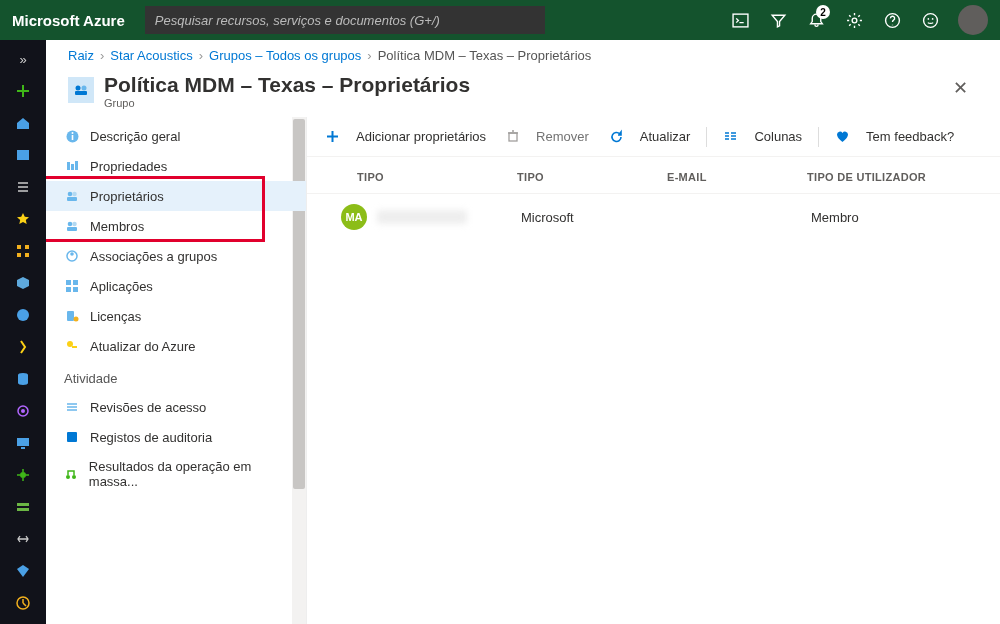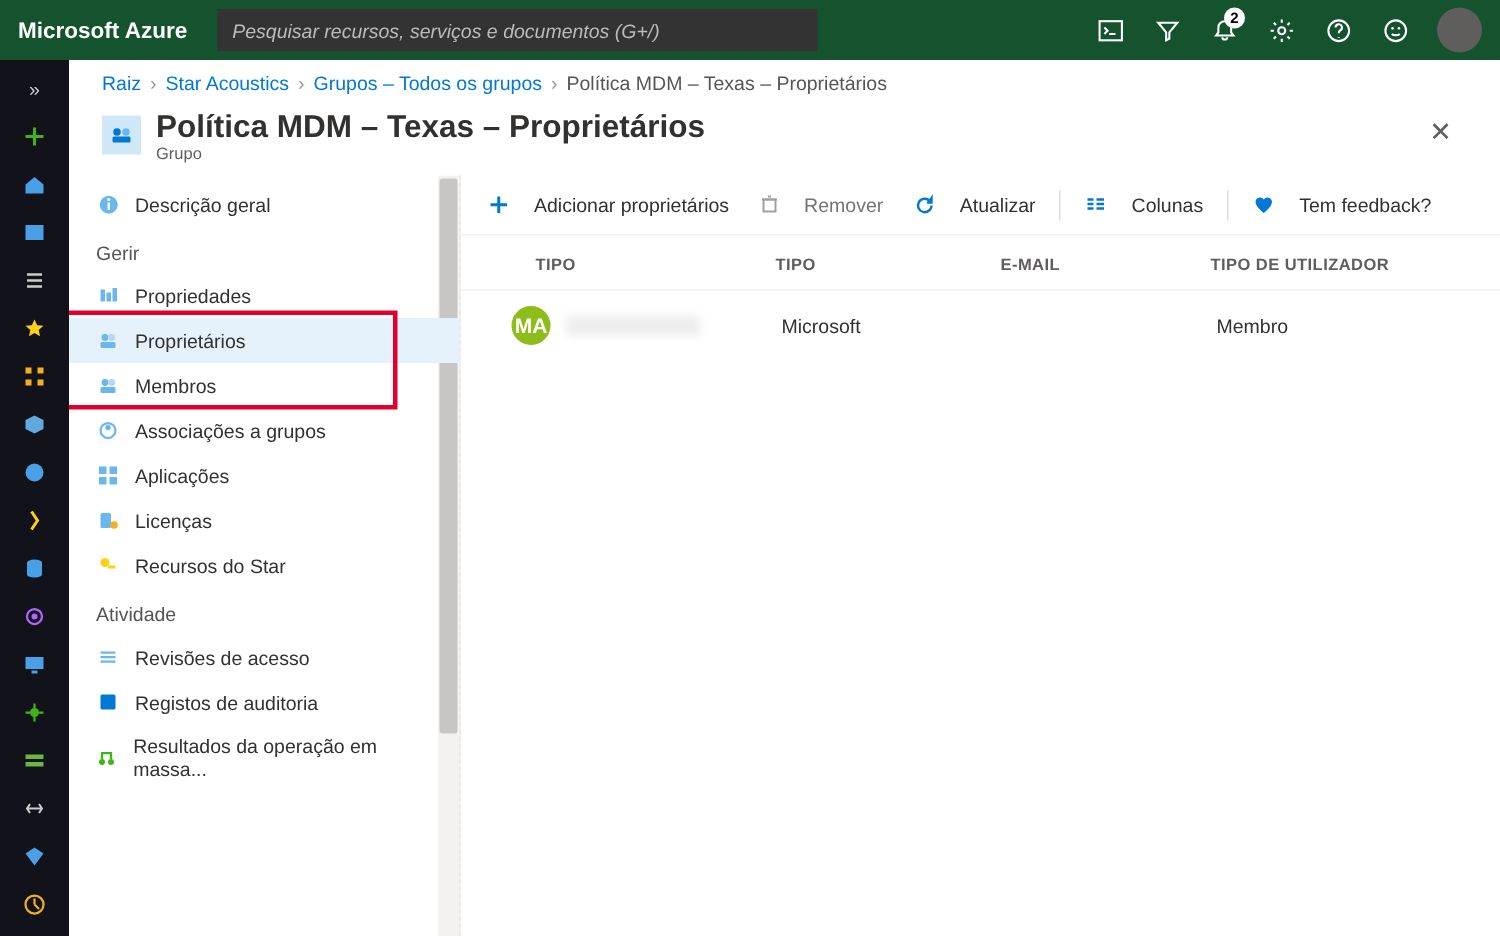--- a/index.html
+++ b/index.html
@@ -55,21 +55,21 @@
   .cmd-sep { width:1px; height:20px; background:#ddd; margin:0 4px; }
   .cmd .ic { display:inline-flex; }
 
   .tbl-head { display: flex; padding: 14px 10px 10px 50px; font-size: 11px; font-weight: 600; color: #605e5c; letter-spacing: .3px; }
   .col-name { width: 160px; }
   .col-type { width: 150px; }
   .col-email { width: 140px; }
   .col-usertype { flex: 1; }
 
   .tbl-row { display:flex; align-items:center; padding: 10px 10px 10px 34px; border-top:1px solid #f3f2f1; font-size:13px;}
-  .row-av { width:26px; height:26px; border-radius:50%; background:#8cbd18; color:#fff; font-size:14px; font-weight:600; display:flex; align-items:center; justify-content:center; margin-right:10px;}
+  .row-av { width:26px; height:26px; border-radius:50%; background:#8cbd18; color:#fff; font-size:11px; font-weight:600; display:flex; align-items:center; justify-content:center; margin-right:10px;}
   .blur { filter: blur(3px); background:#eee; color:#eee; border-radius:3px; width:90px; height:14px; display:inline-block;}
 </style>
 </head>
 <body>
 
 <div class="topbar">
   <div class="brand">Microsoft Azure</div>
   <div class="search-wrap">
     <input class="search-input" placeholder="Pesquisar recursos, serviços e documentos (G+/)" style="">
   </div>
@@ -251,21 +251,20 @@
           <span class="ni-icon">
               <svg width="15" height="15">
                 <circle cx="7.5" cy="7.5" r="6" fill="#69b7ec"></circle>
                 <rect x="6.7" y="6" width="1.6" height="5" fill="#fff"></rect>
                 <circle cx="7.5" cy="4" r="1" fill="#fff"></circle>
               </svg>
             </span>
           <span>Descrição geral</span>
         </div>
 
-        <div class="nav-sec-label">Gerir</div>
         <div class="nav-item">
             <span class="ni-icon">
               <svg width="14" height="14">
                 <path d="M2 3h3v8H2zM6 5h3v6H6zM10 2h3v9h-3z" fill="#69b7ec"></path>
               </svg>
             </span>
             <span>Propriedades</span>
           </div>
 
         <div style="position:relative;">
@@ -321,21 +320,21 @@
             </span>
             <span>Licenças</span>
           </div>
         <div class="nav-item">
             <span class="ni-icon">
               <svg width="14" height="14">
                 <circle cx="5" cy="5" r="3" fill="#fcd116"></circle>
                 <rect x="7" y="7" width="5" height="2" fill="#fcd116"></rect>
               </svg>
             </span>
-            <span>Recursos do Star</span>
+            <span>Atualizar do Azure</span>
           </div>
 
         <div class="nav-sec-label">Atividade</div>
         <div class="nav-item">
             <span class="ni-icon">
               <svg width="14" height="14">
                 <path d="M2 4h10M2 7h10M2 10h10" stroke="#69b7ec" stroke-width="1.5"></path>
               </svg>
             </span>
             <span>Revisões de acesso</span>

